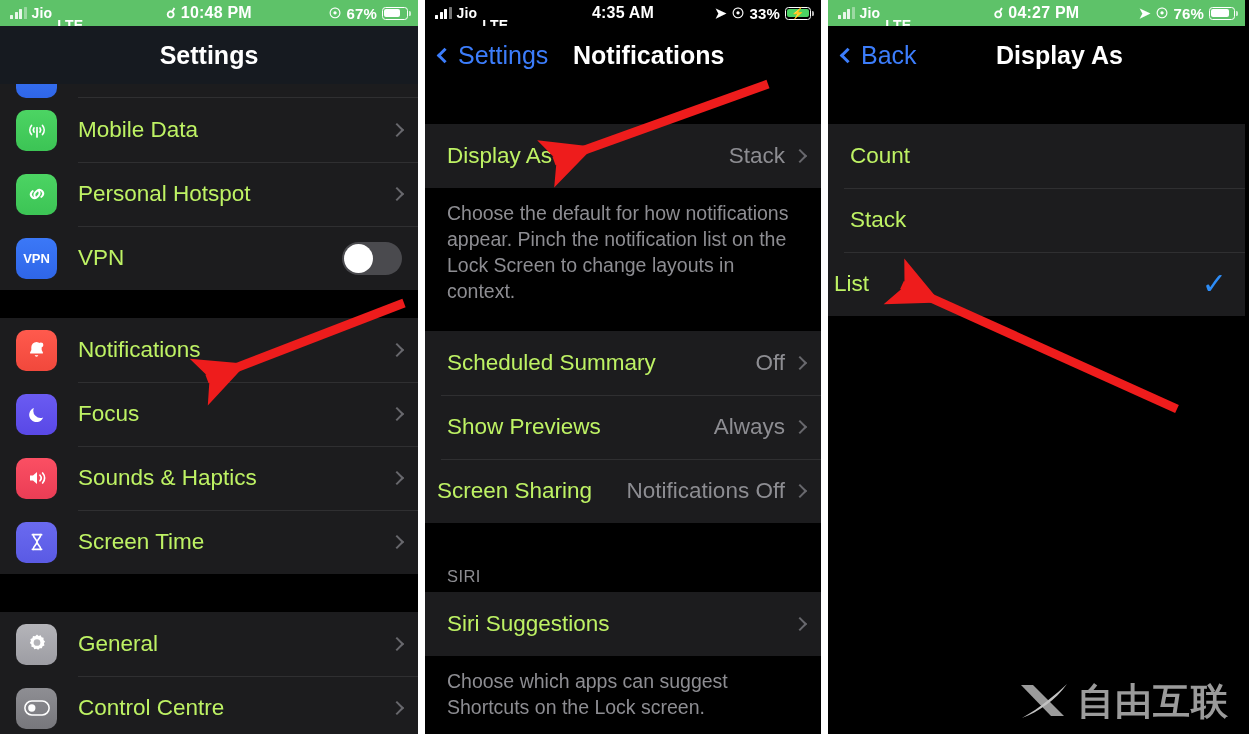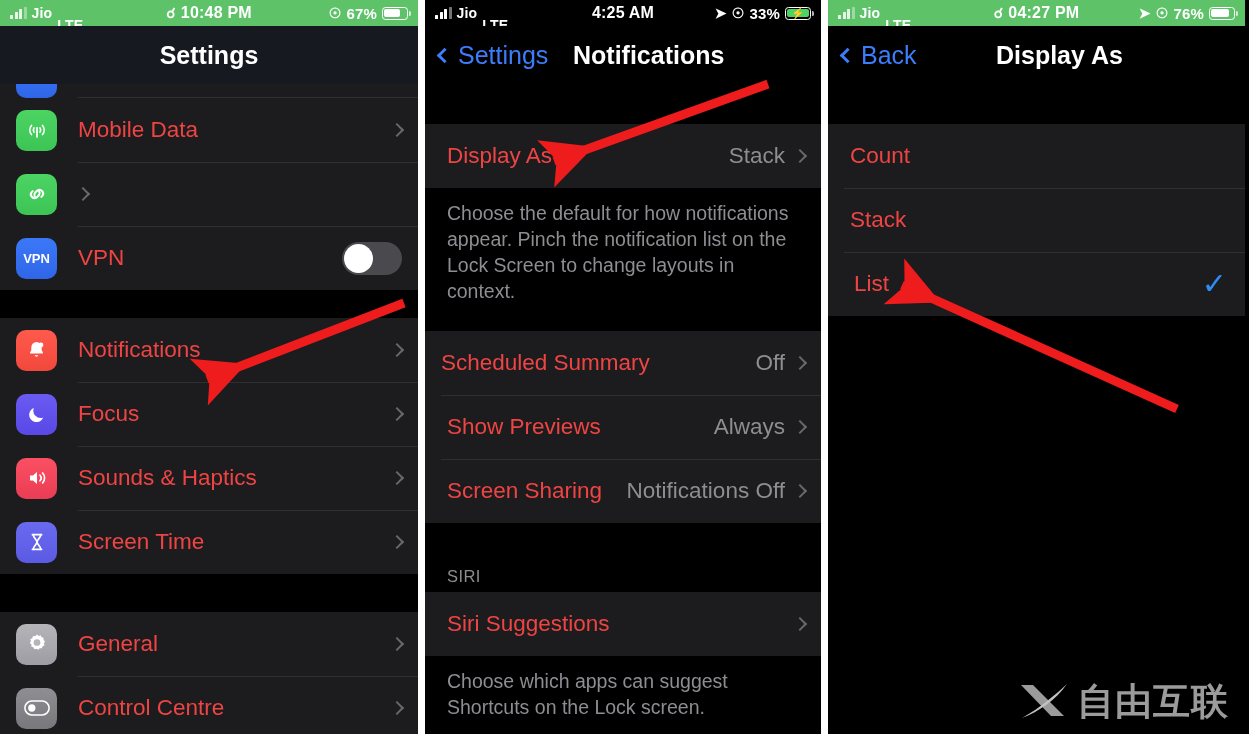--- a/index.html
+++ b/index.html
@@ -135,21 +135,21 @@
     content: ""; position: absolute; left: 78px; right: 0; top: 0;
     height: 1px; background: #2f2f31;
   }
   .row.no-icon + .row.no-icon::before { left: 16px; }
   .appicon {
     width: 41px; height: 41px; border-radius: 10px;
     flex: 0 0 auto; margin-right: 21px;
     display: flex; align-items: center; justify-content: center;
     color: #fff; font-weight: bold;
   }
-  .row-label { color: #ef4444; font-size: 22.5px; flex: 1 1 auto; }
+  .row-label { color: #bef264; font-size: 22.5px; flex: 1 1 auto; }
   .row-value { color: #8d8d92; font-size: 22.5px; margin-right: 10px; }
   .chev-right {
     display: inline-block; width: 10px; height: 10px;
     border-top: 2.6px solid #68686d;
     border-right: 2.6px solid #68686d;
     transform: rotate(45deg);
     margin-right: 16px;
     flex: 0 0 auto;
   }
   .check {
@@ -275,20 +275,21 @@
           <span class="chev-right"></span>
         </div>
 
         <div class="row">
           <div class="appicon ic-hotspot">
             <svg width="24" height="24" viewBox="0 0 24 24" fill="none" stroke="#fff" stroke-width="2" stroke-linecap="round">
               <path d="M13.5 8.5a3.6 3.6 0 0 1 0 5.2l-1.6 1.6a3.7 3.7 0 0 1-5.2-5.2l1-1"></path>
               <path d="M10.5 15.5a3.6 3.6 0 0 1 0-5.2l1.6-1.6a3.7 3.7 0 0 1 5.2 5.2l-1 1"></path>
             </svg>
           </div>
+          <span class="row-label">Personal Hotspot</span>
           <span class="chev-right"></span>
         </div>
 
         <div class="row">
           <div class="appicon ic-vpn">
             <span>VPN</span>
           </div>
           <span class="row-label">VPN</span>
           <span class="toggle">
               <span class="knob"></span>
@@ -381,21 +382,21 @@
         <span class="sig">
             <i></i>
             <i></i>
             <i></i>
             <i></i>
           </span>
         <span class="carrier">Jio</span>
         <span class="lte">LTE</span>
       </div>
       <div class="sb-center">
-        <span>4:25 AM</span>
+        <span>4:35 AM</span>
       </div>
       <div class="sb-right">
         <span class="glyph-loc">➤</span>
         <span class="glyph-rot">☉</span>
         <span>33%</span>
         <span class="batt charging">
           <span class="fill" style="width:22px"></span>
             <span class="bolt">⚡</span>
         </span>
       </div>
@@ -419,31 +420,31 @@
           <span class="row-value">Stack</span>
           <span class="chev-right"></span>
         </div>
       </div>
 
       <div class="footnote">Choose the default for how notifications appear. Pinch the notification list on the Lock Screen to change layouts in context.</div>
 
       <div class="gap" style="height:10px"></div>
 
       <div class="group">
-        <div class="row no-icon" style="padding-left:16px">
+        <div class="row no-icon" style="padding-left:22px">
           <span class="row-label">Scheduled Summary</span>
           <span class="row-value">Off</span>
           <span class="chev-right"></span>
         </div>
         <div class="row no-icon" style="padding-left:22px">
           <span class="row-label">Show Previews</span>
           <span class="row-value">Always</span>
           <span class="chev-right"></span>
         </div>
-        <div class="row no-icon" style="padding-left:22px">
+        <div class="row no-icon" style="padding-left:12px">
           <span class="row-label">Screen Sharing</span>
           <span class="row-value">Notifications Off</span>
           <span class="chev-right"></span>
         </div>
       </div>
 
       <div class="gap" style="height:32px"></div>
 
       <div class="section-head">SIRI</div>
 
@@ -499,21 +500,21 @@
     <div class="content">
       <div class="gap" style="height:40px"></div>
 
       <div class="group">
         <div class="row no-icon" style="padding-left:22px">
           <span class="row-label">Count</span>
         </div>
         <div class="row no-icon" style="padding-left:22px">
           <span class="row-label">Stack</span>
         </div>
-        <div class="row no-icon" style="padding-left:26px">
+        <div class="row no-icon" style="padding-left:6px">
           <span class="row-label">List</span>
           <span class="check">✓</span>
         </div>
       </div>
     </div>
 
     <div class="watermark">
       <svg width="52" height="42" viewBox="0 0 52 42">
         <path d="M3 5 L15 5 L46 36 L33 36 Z" fill="#9b9b9b"></path>
         <path d="M49 4 C38 14 22 28 4 38 C20 32 38 20 49 4 Z" fill="#c2c2c2"></path>

